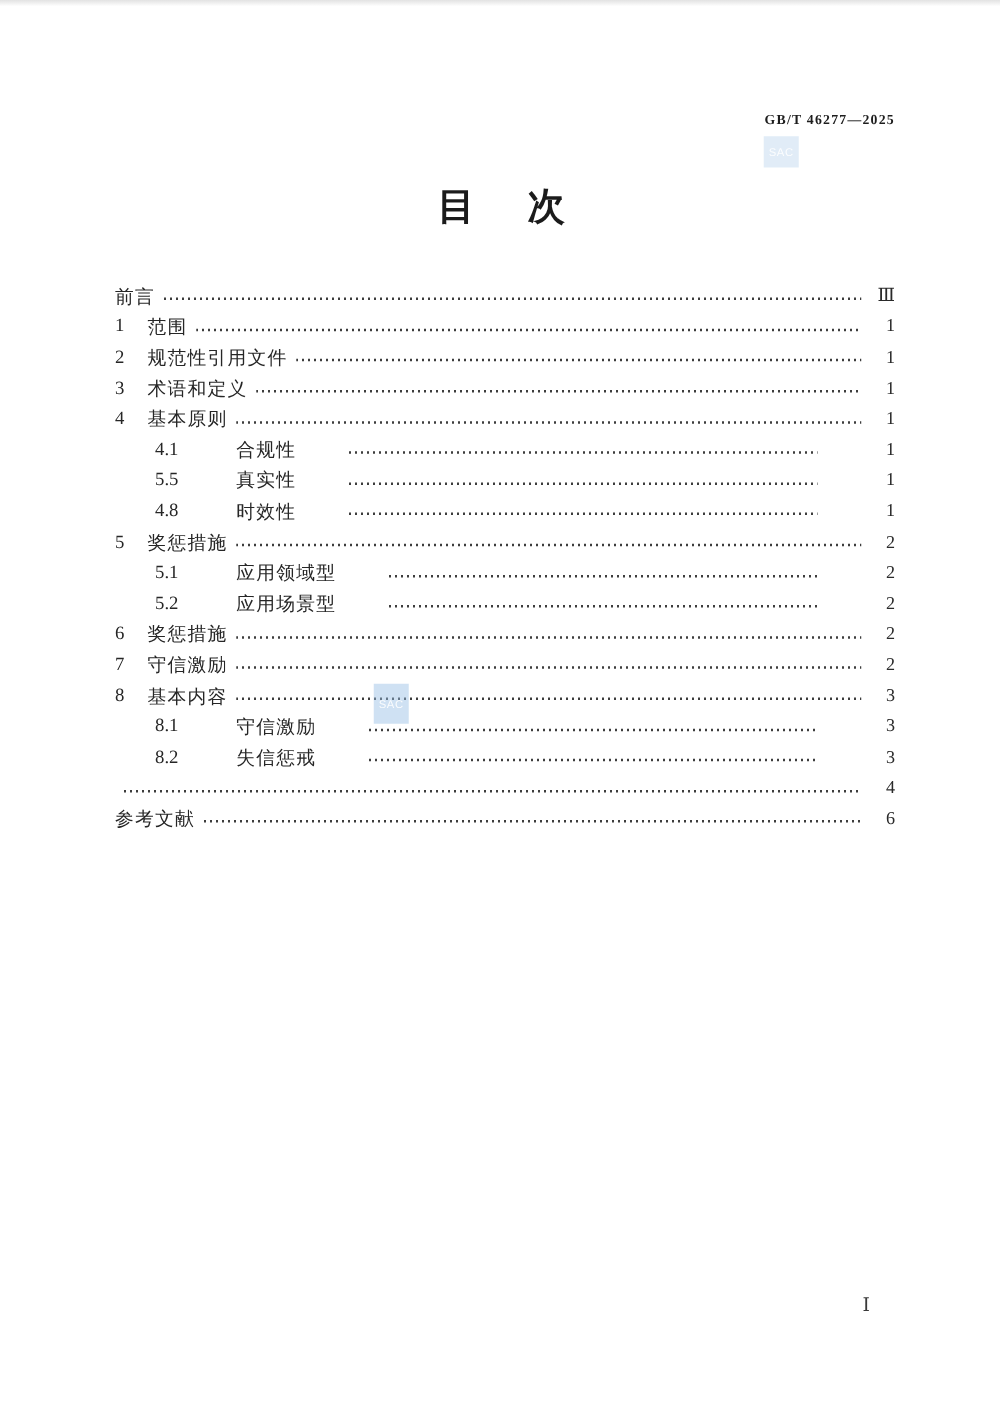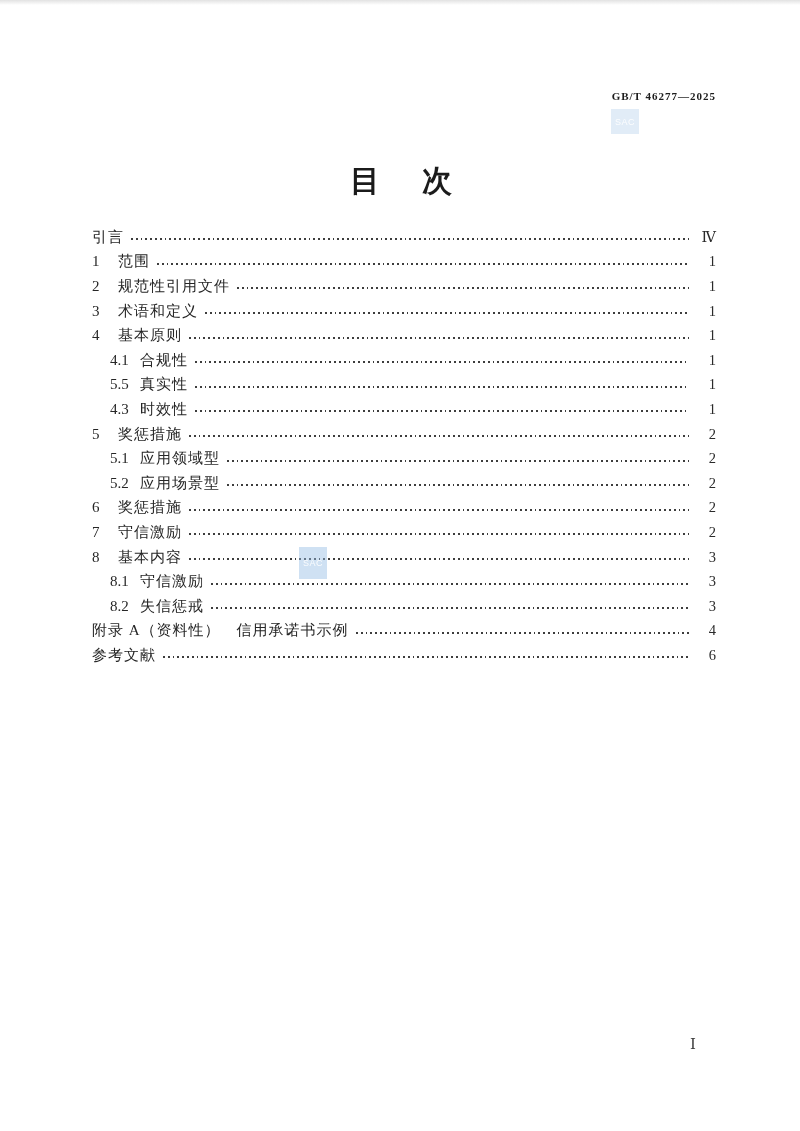--- a/index.html
+++ b/index.html
@@ -14,35 +14,35 @@
   .scan-edge-top{
     position:absolute;top:0;left:0;width:800px;height:5px;
     background:linear-gradient(#e2e2e2,rgba(255,255,255,0));
   }
   .header-code{
     position:absolute;top:90px;right:84px;
     font-size:11px;font-weight:bold;letter-spacing:1px;
     color:#1d1d1d;white-space:nowrap;
   }
   .doc-title{
-    position:absolute;top:161px;left:92px;right:84px;
+    position:absolute;top:145px;left:92px;right:84px;
     text-align:center;
     font-size:30px;font-weight:bold;color:#1b1b1b;
     letter-spacing:6px;
   }
   .toc{
     position:absolute;top:225px;left:92px;right:84px;
   }
   .toc-row{
     height:24.6px;
     display:flex;align-items:center;
     font-size:15px;color:#262626;
     white-space:nowrap;
   }
-  .toc-row.lvl1{margin-left:18px;}
+  .toc-row.lvl1{margin-left:32px;gap:35px;}
   .toc-num{width:26px;flex:0 0 auto;}
   .toc-row.lvl1 .toc-num{width:30px;}
   .toc-label{flex:0 0 auto;letter-spacing:1px;}
   .toc-leader{
     flex:1 1 auto;
     height:2px;
     margin:0 7px 0 7px;
     position:relative;top:2px;
     background-image:repeating-linear-gradient(to right,#3d3d3d 0 1.8px,transparent 1.8px 4.8px);
   }
@@ -78,23 +78,23 @@
 
 <div class="header-code">GB/T 46277—2025</div>
 
 <div class="wm wm-top">SAC</div>
 
 <h1 class="doc-title" style="margin:0;">目　次</h1>
 
 <div class="toc" id="toc-list">
     <div class="toc-row">
 
-    <span class="toc-label">引言</span>
+    <span class="toc-label">前言</span>
     <span class="toc-leader"></span>
-    <span class="toc-page">Ⅳ</span>
+    <span class="toc-page">Ⅲ</span>
   </div>
     <div class="toc-row">
     <span class="toc-num">1</span>
     <span class="toc-label">范围</span>
     <span class="toc-leader"></span>
     <span class="toc-page">1</span>
   </div>
     <div class="toc-row">
     <span class="toc-num">2</span>
     <span class="toc-label">规范性引用文件</span>
@@ -119,21 +119,21 @@
     <span class="toc-leader"></span>
     <span class="toc-page">1</span>
   </div>
     <div class="toc-row lvl1">
     <span class="toc-num">5.5</span>
     <span class="toc-label">真实性</span>
     <span class="toc-leader"></span>
     <span class="toc-page">1</span>
   </div>
     <div class="toc-row lvl1">
-    <span class="toc-num">4.3</span>
+    <span class="toc-num">4.8</span>
     <span class="toc-label">时效性</span>
     <span class="toc-leader"></span>
     <span class="toc-page">1</span>
   </div>
     <div class="toc-row">
     <span class="toc-num">5</span>
     <span class="toc-label">奖惩措施</span>
     <span class="toc-leader"></span>
     <span class="toc-page">2</span>
   </div>
@@ -174,21 +174,20 @@
     <span class="toc-page">3</span>
   </div>
     <div class="toc-row lvl1">
     <span class="toc-num">8.2</span>
     <span class="toc-label">失信惩戒</span>
     <span class="toc-leader"></span>
     <span class="toc-page">3</span>
   </div>
     <div class="toc-row">
 
-    <span class="toc-label">附录 A（资料性）　信用承诺书示例</span>
     <span class="toc-leader"></span>
     <span class="toc-page">4</span>
   </div>
     <div class="toc-row">
 
     <span class="toc-label">参考文献</span>
     <span class="toc-leader"></span>
     <span class="toc-page">6</span>
   </div>
   </div>

